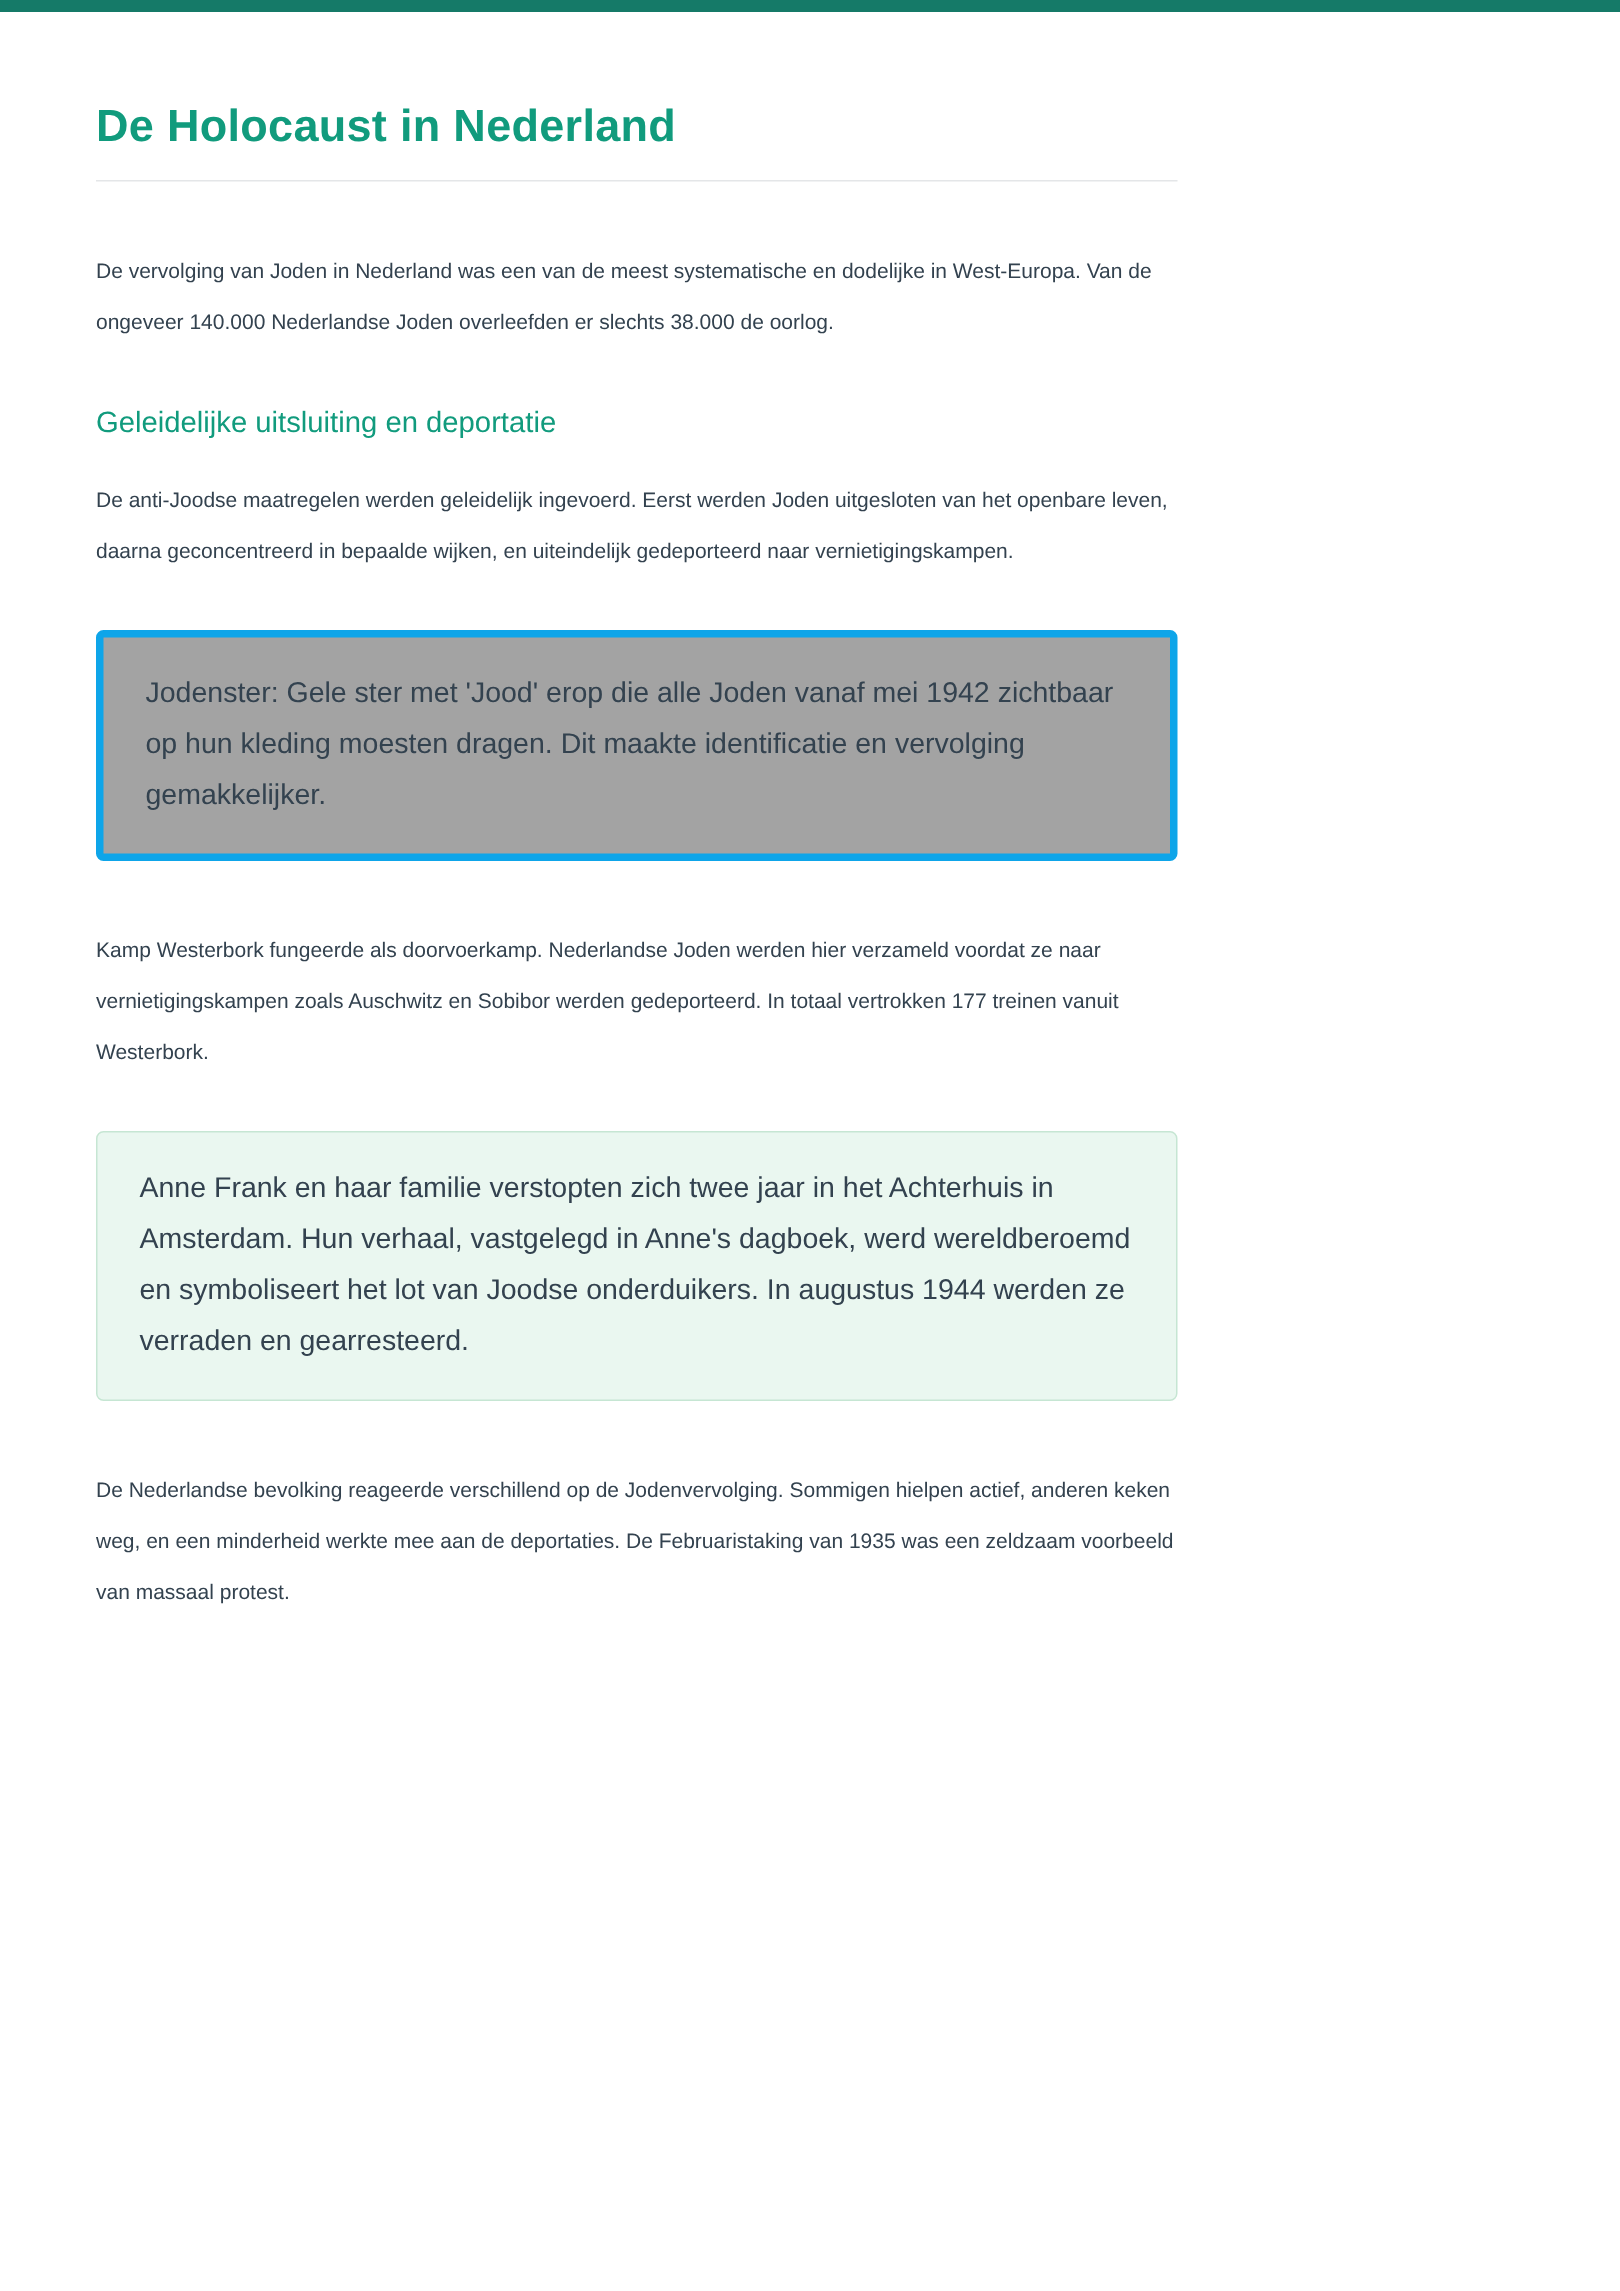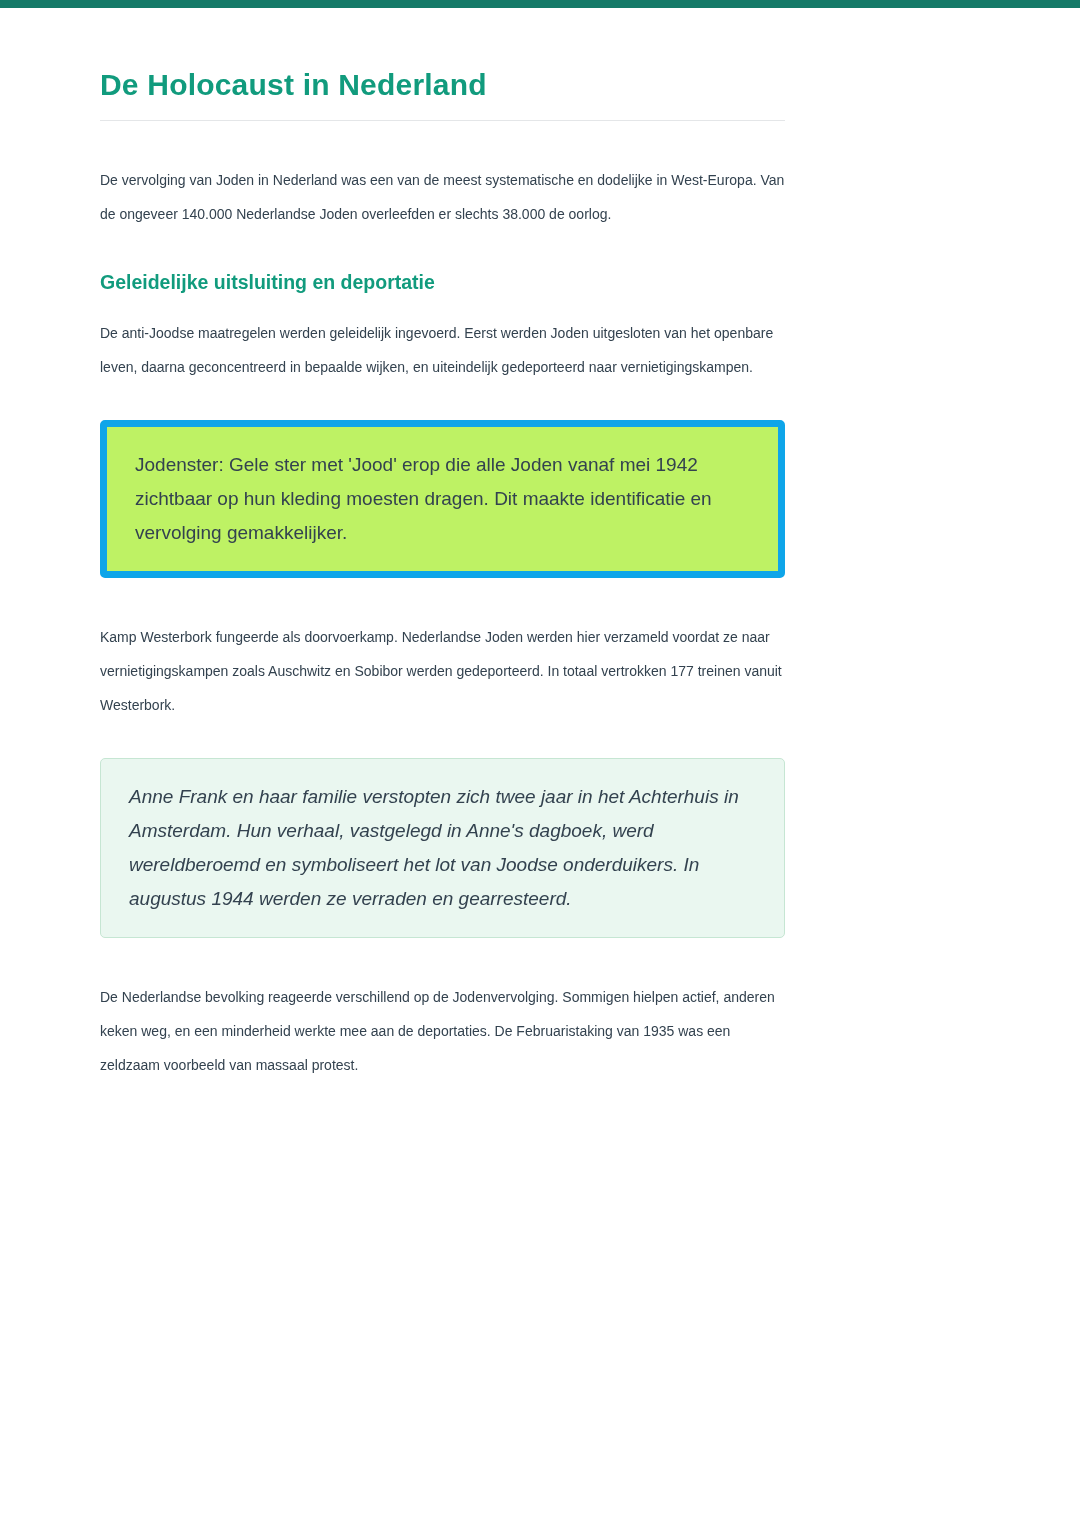--- a/index.html
+++ b/index.html
@@ -10,21 +10,21 @@
     font-family: "Liberation Sans", "DejaVu Sans", sans-serif;
     color: #33424f;
     -webkit-font-smoothing: antialiased;
   }
   .top-bar {
     width: 100%;
     height: 8px;
     background: #157a68;
   }
   .content {
-    padding: 60px 120px 40px 100px;
+    padding: 60px 120px 40px 64px;
     box-sizing: border-box;
     width: 905px;
   }
   h1.title {
     color: #119b7d;
     font-size: 30px;
     font-weight: 700;
     margin: 0 0 18px 0;
     letter-spacing: 0.2px;
   }
@@ -34,38 +34,37 @@
     margin: 0 0 42px 0;
   }
   .para {
     font-size: 14px;
     line-height: 34px;
     margin: 0 0 30px 0;
   }
   h2.subheading {
     color: #119b7d;
     font-size: 19.5px;
-    font-weight: 700;
+    font-weight: 400;
     margin: 40px 0 22px 0;
   }
   .callout {
     border-radius: 5px;
     padding: 21px 28px;
     margin: 36px 0 42px 0;
     font-size: 19px;
     line-height: 34px;
   }
   .callout-blue {
-    background: #bef264;
-    border: 7px solid #0ea5e9;
+    background: #a3a3a3;
+    border: 5px solid #0ea5e9;
   }
   .callout-green {
     background: #eaf7f0;
     border: 1px solid #c6e6d3;
-    font-style: italic;
   }
 </style>
 </head>
 <body>
 
 <div class="top-bar"></div>
 
 <div class="content">
 
   <h1 class="title">De Holocaust in Nederland</h1>

